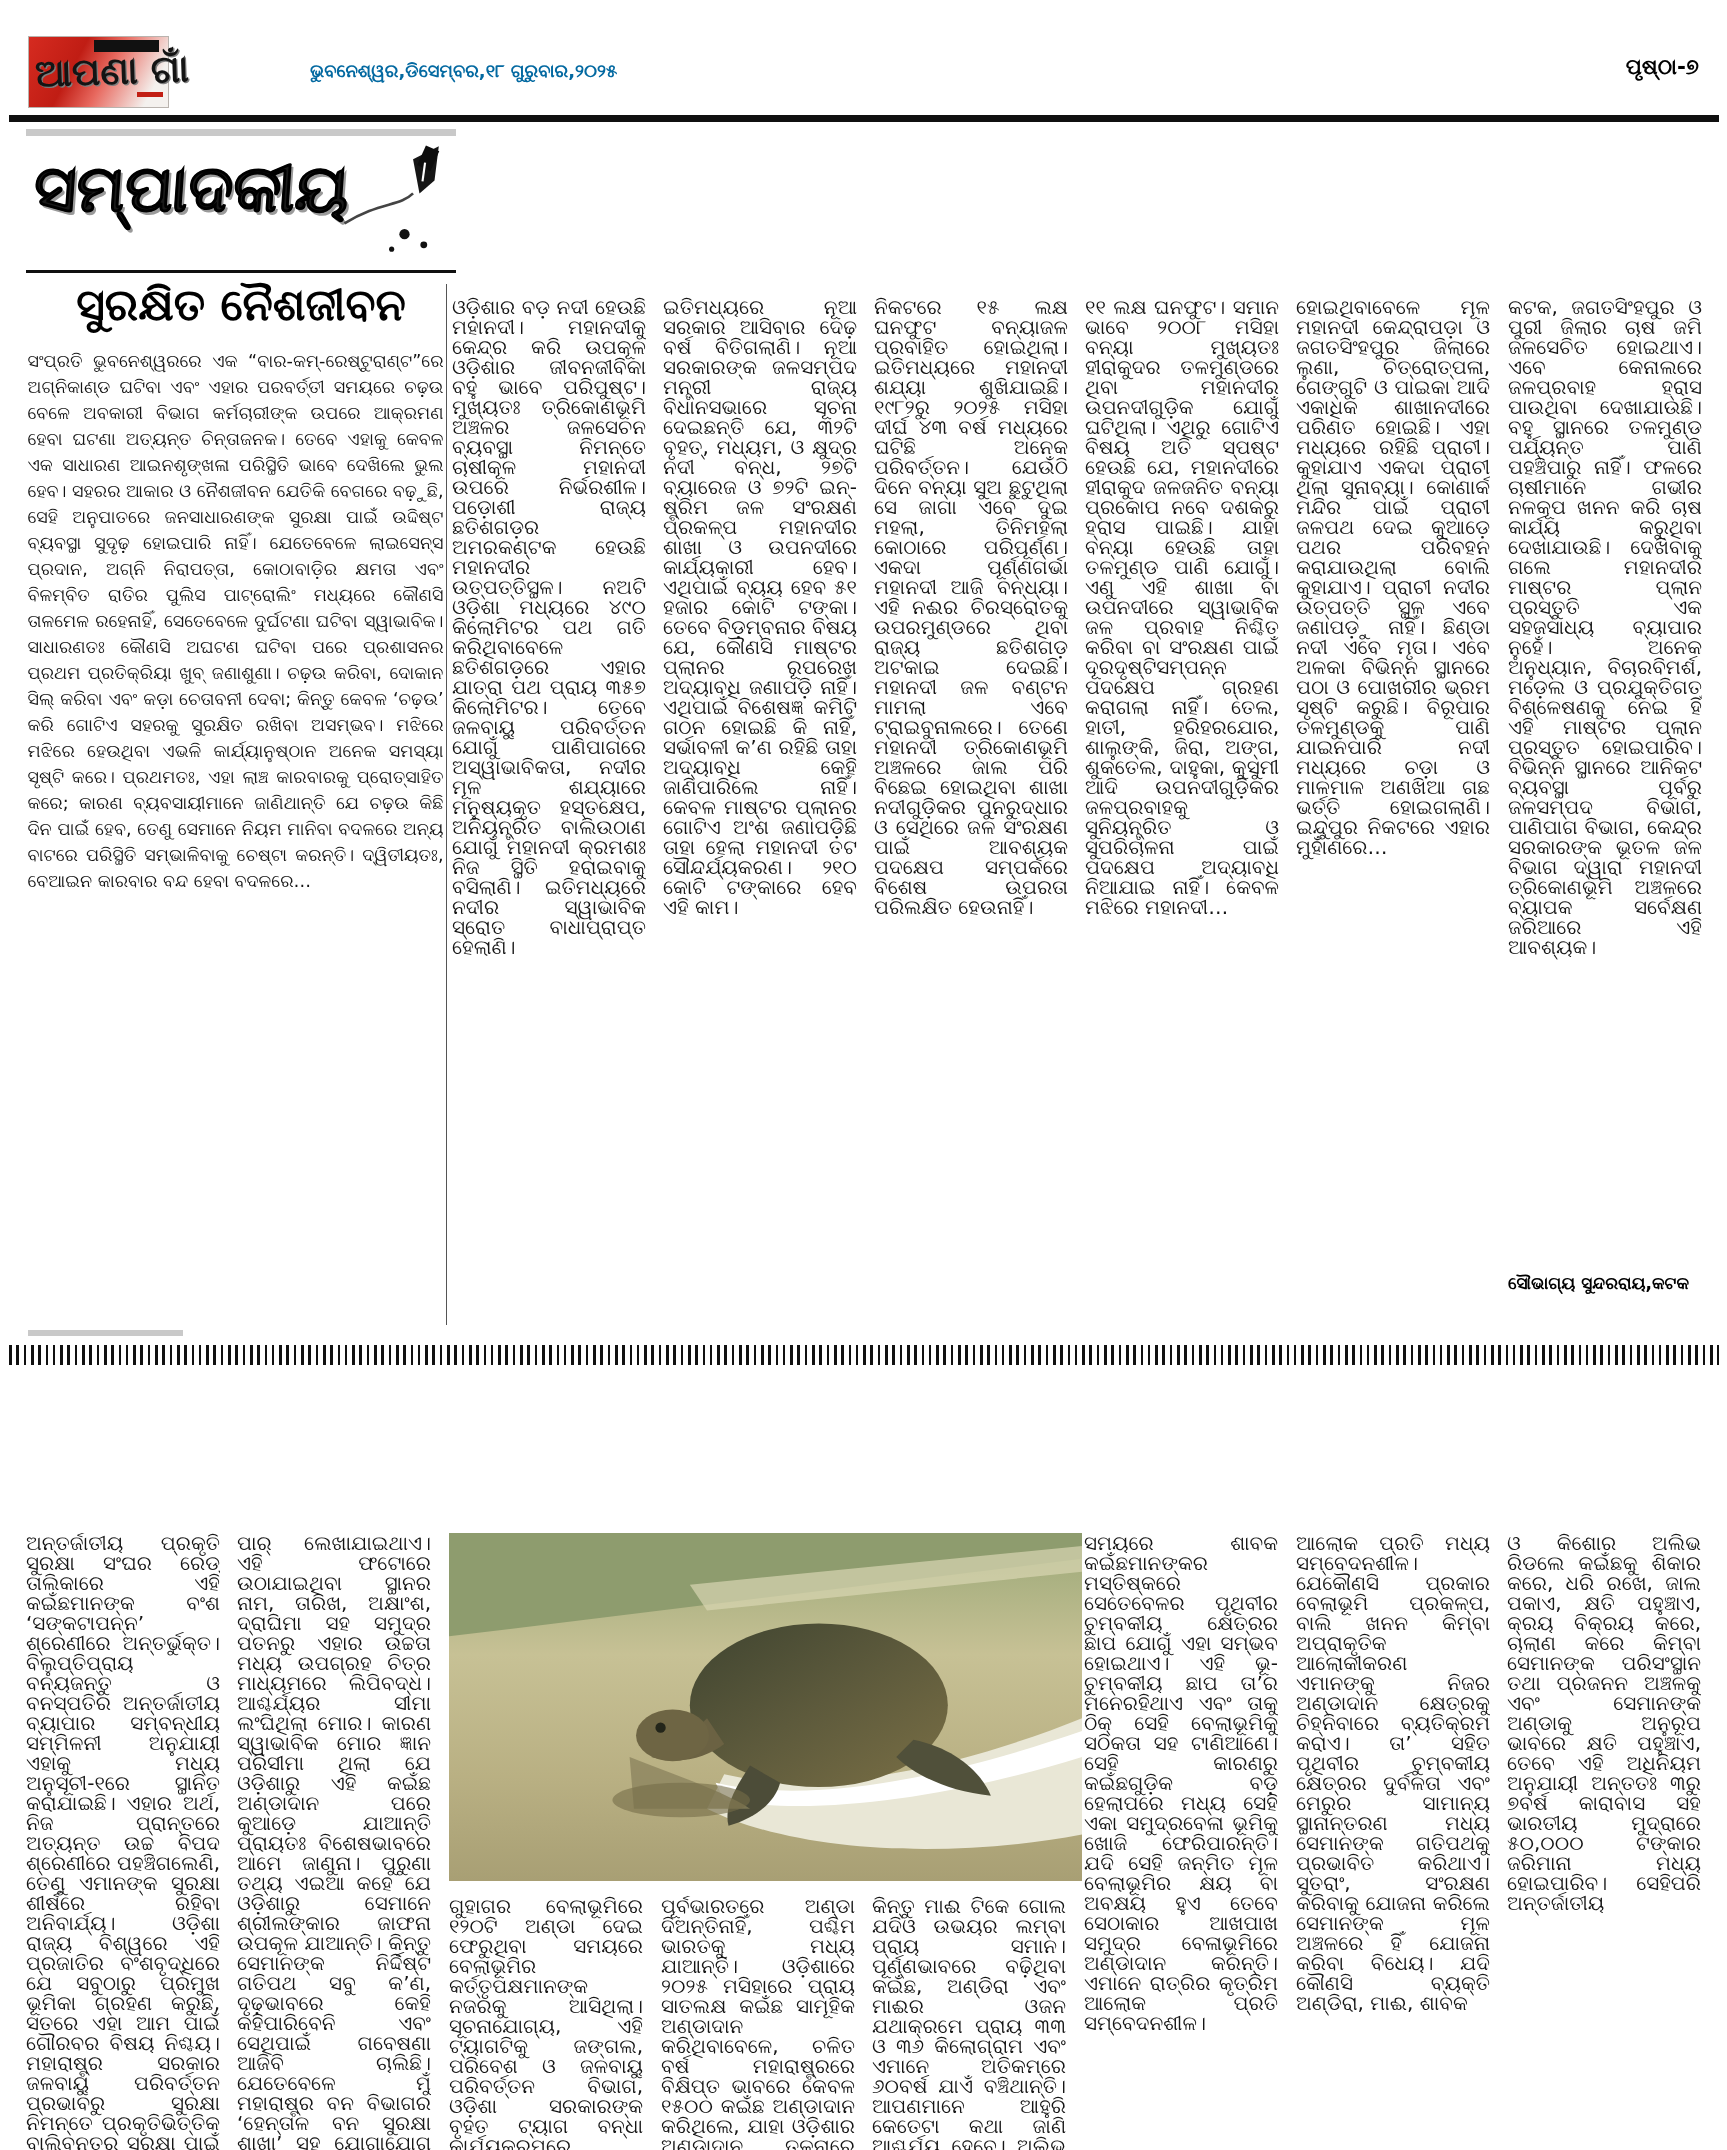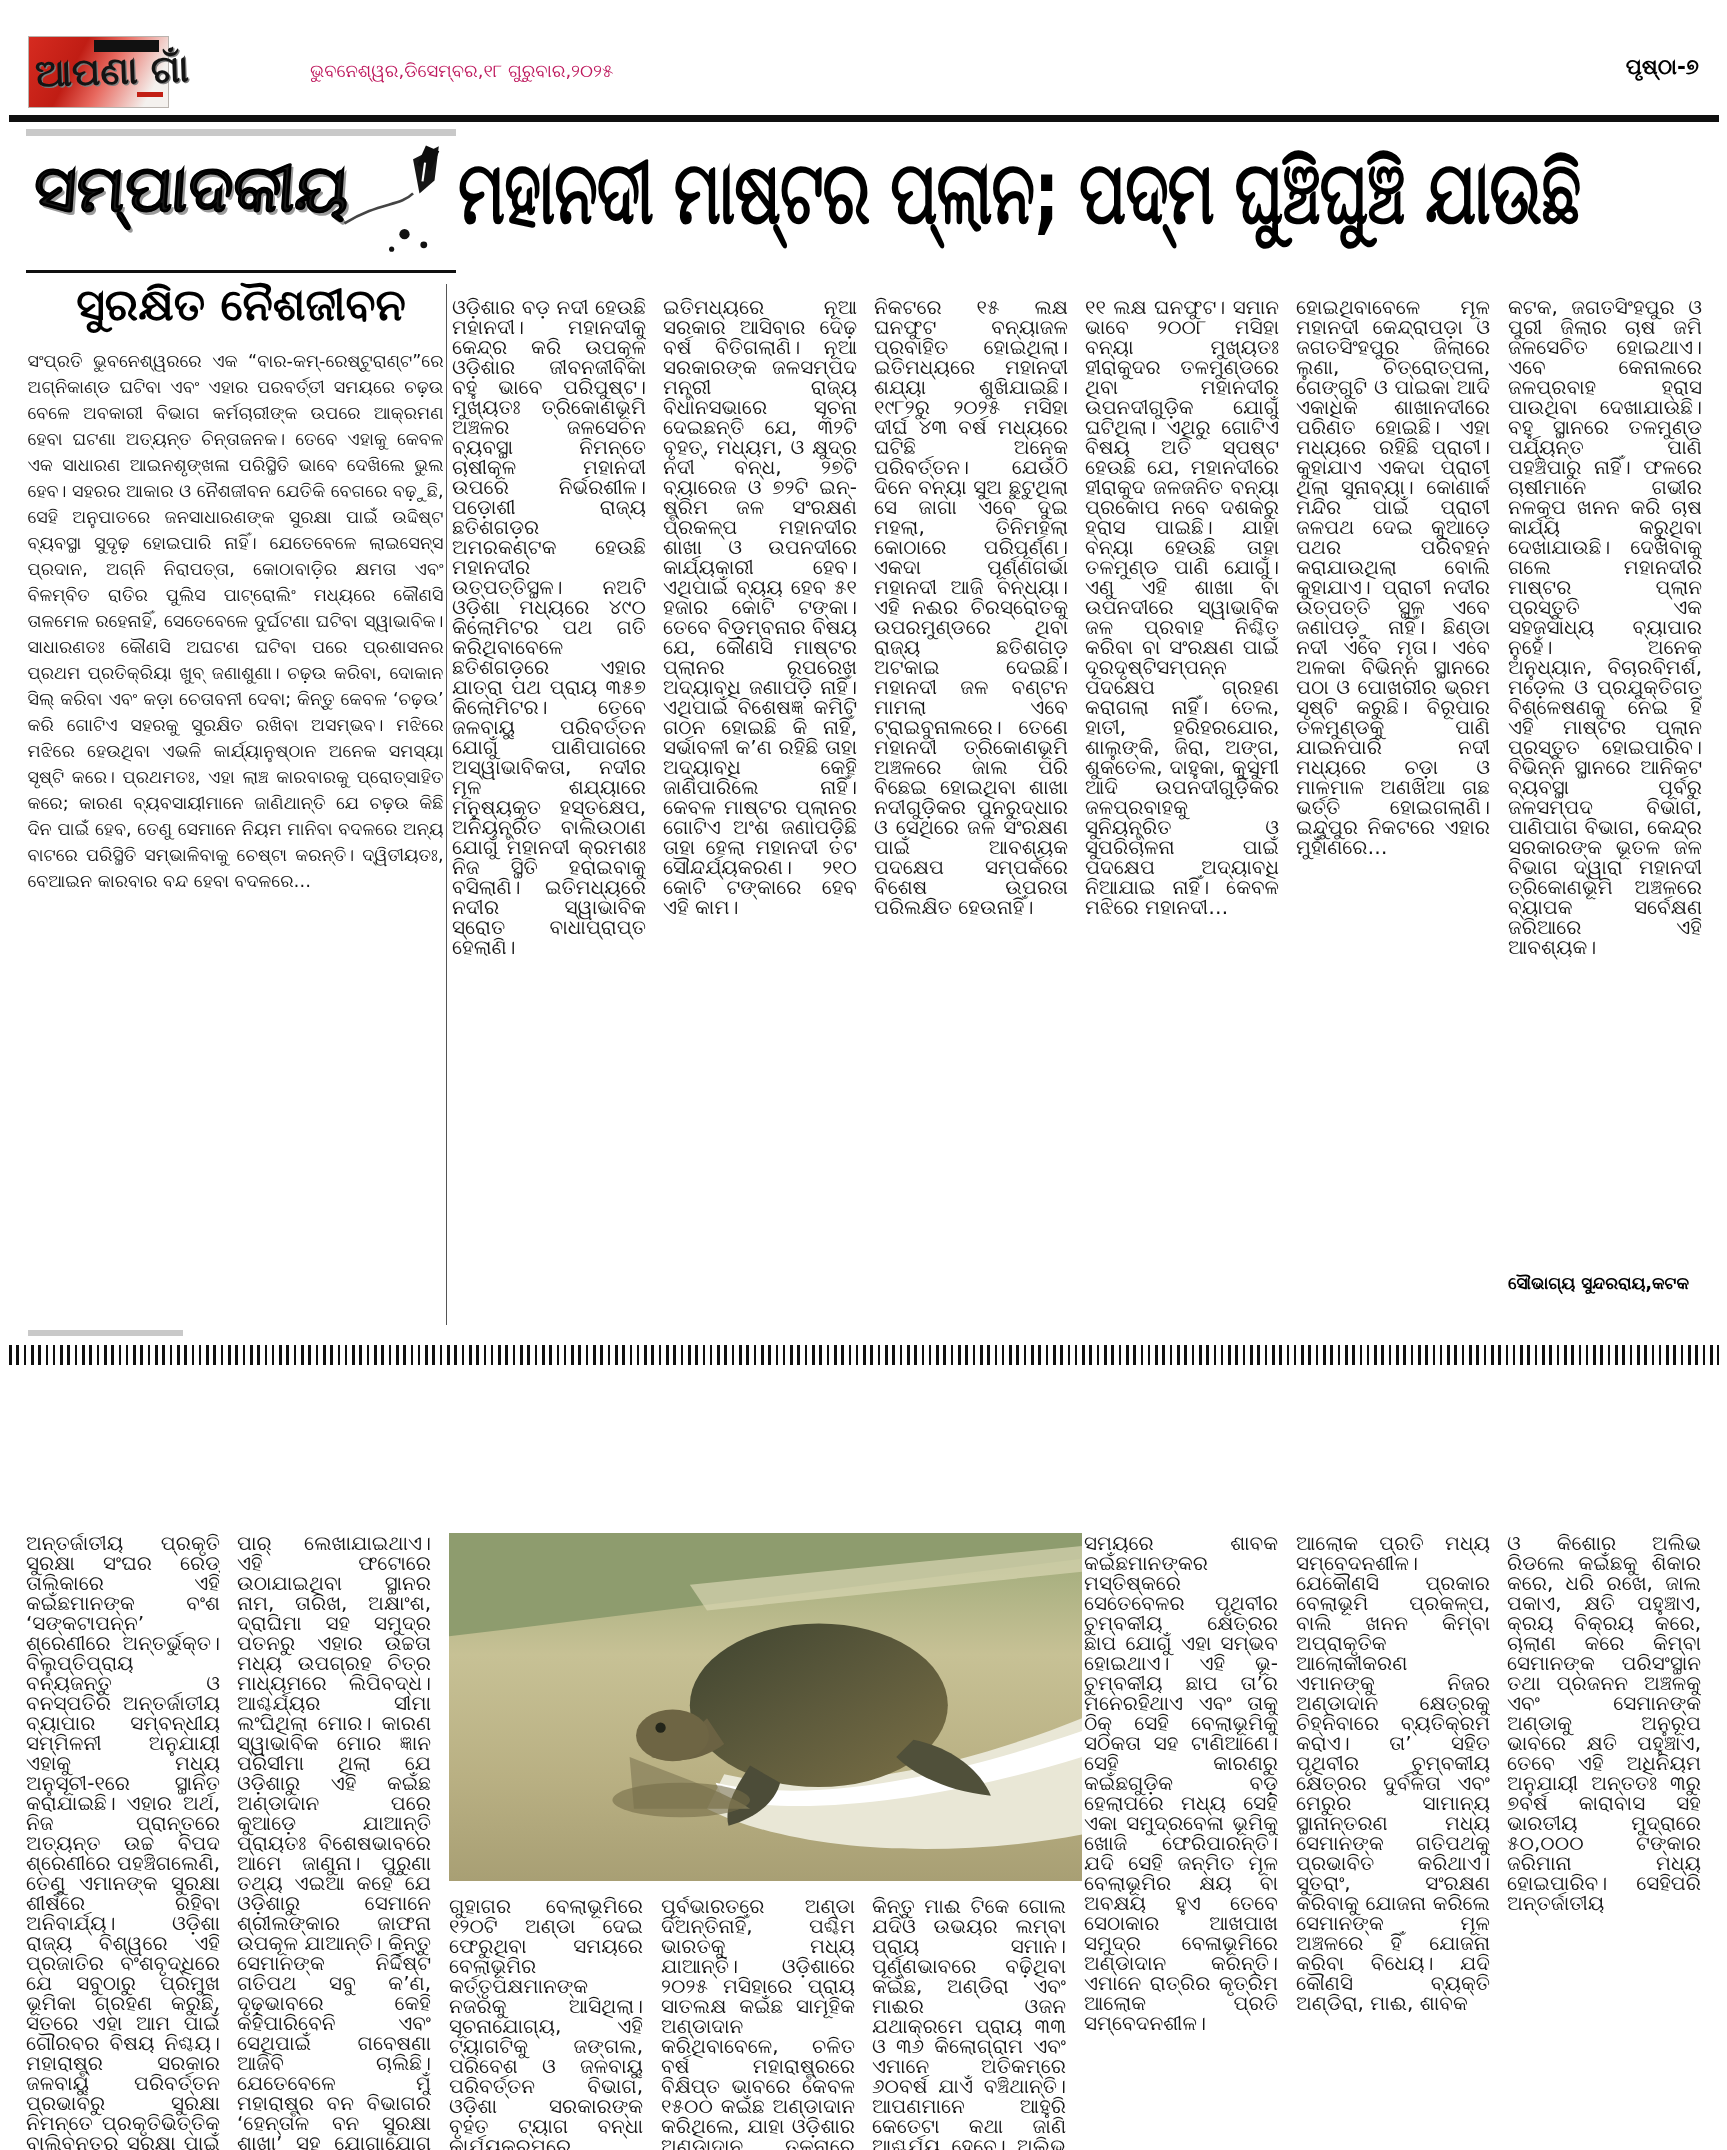--- a/index.html
+++ b/index.html
@@ -15,21 +15,21 @@
   .edlabel{font-weight:900;color:#1a1a1a;-webkit-text-stroke:0.9px #000;
            text-shadow:2.6px 2.6px 0 #9a9a9a;transform:skewX(-4deg);}
   .edtitle{font-weight:900;color:#000;}
   .byline{position:absolute;font-weight:900;color:#000;text-align:left;font-size:17px;}
   .hatch{background:repeating-linear-gradient(90deg,#101010 0 2.6px,#ffffff 2.6px 7.3px);}
   .graybar{background:#c9c9c9;}
   .logo{background:linear-gradient(118deg,#d62b20 0%,#c01d14 34%,#e8695f 55%,#f4f1ee 86%);
         border:0.4px solid #b9b3ae;}
   .logotext{font-weight:900;color:#141414;font-size:38px;line-height:38px;
             text-shadow:1.3px 1.3px 0 #7e7e7e;transform:rotate(-2deg);white-space:nowrap;}
-  .datetext{font-weight:400;font-size:18px;color:#be185d;}
+  .datetext{font-weight:700;font-size:18px;color:#0369a1;}
   .pageno{font-weight:900;font-size:21.5px;color:#000;}
 </style>
 </head>
 <body>
 
 <div class="page">
 
   <div class="abs logo" style="left:27.5px;top:36px;width:139px;height:70px;">
     <div class="abs" style="left:65px;top:3.4px;width:65px;height:12px;background:#111;"></div>
     <div class="abs logotext" style="left:6px;top:14.6px;">ଆପଣା ଗାଁ</div>
@@ -54,23 +54,20 @@
     </svg>
   </div>
   <div class="abs rule" style="left:26px;top:270px;width:430px;height:3.4px;"></div>
 
   <div class="abs edtitle" style="left:26px;top:279px;width:430px;text-align:center;font-size:44px;">ସୁରକ୍ଷିତ ନୈଶଜୀବନ</div>
   <div class="col edbody" style="left:27.5px;top:348px;width:416px;height:976px;">ସଂପ୍ରତି ଭୁବନେଶ୍ୱରରେ ଏକ “ବାର-କମ୍-ରେଷ୍ଟୁରାଣ୍ଟ”ରେ ଅଗ୍ନିକାଣ୍ଡ ଘଟିବା ଏବଂ ଏହାର ପରବର୍ତ୍ତୀ ସମୟରେ ଚଢ଼ଉ ବେଳେ ଅବକାରୀ ବିଭାଗ କର୍ମଚାରୀଙ୍କ ଉପରେ ଆକ୍ରମଣ ହେବା ଘଟଣା ଅତ୍ୟନ୍ତ ଚିନ୍ତାଜନକ। ତେବେ ଏହାକୁ କେବଳ ଏକ ସାଧାରଣ ଆଇନଶୃଙ୍ଖଳା ପରିସ୍ଥିତି ଭାବେ ଦେଖିଲେ ଭୁଲ ହେବ। ସହରର ଆକାର ଓ ନୈଶଜୀବନ ଯେତିକି ବେଗରେ ବଢ଼ୁଛି, ସେହି ଅନୁପାତରେ ଜନସାଧାରଣଙ୍କ ସୁରକ୍ଷା ପାଇଁ ଉଦ୍ଦିଷ୍ଟ ବ୍ୟବସ୍ଥା ସୁଦୃଢ଼ ହୋଇପାରି ନାହିଁ। ଯେତେବେଳେ ଲାଇସେନ୍ସ ପ୍ରଦାନ, ଅଗ୍ନି ନିରାପତ୍ତା, କୋଠାବାଡ଼ିର କ୍ଷମତା ଏବଂ ବିଳମ୍ବିତ ରାତିର ପୁଲିସ ପାଟ୍ରୋଲିଂ ମଧ୍ୟରେ କୌଣସି ତାଳମେଳ ରହେନାହିଁ, ସେତେବେଳେ ଦୁର୍ଘଟଣା ଘଟିବା ସ୍ୱାଭାବିକ। ସାଧାରଣତଃ କୌଣସି ଅଘଟଣ ଘଟିବା ପରେ ପ୍ରଶାସନର ପ୍ରଥମ ପ୍ରତିକ୍ରିୟା ଖୁବ୍ ଜଣାଶୁଣା। ଚଢ଼ଉ କରିବା, ଦୋକାନ ସିଲ୍ କରିବା ଏବଂ କଡ଼ା ଚେତାବନୀ ଦେବା; କିନ୍ତୁ କେବଳ ‘ଚଢ଼ଉ’ କରି ଗୋଟିଏ ସହରକୁ ସୁରକ୍ଷିତ ରଖିବା ଅସମ୍ଭବ। ମଝିରେ ମଝିରେ ହେଉଥିବା ଏଭଳି କାର୍ଯ୍ୟାନୁଷ୍ଠାନ ଅନେକ ସମସ୍ୟା ସୃଷ୍ଟି କରେ। ପ୍ରଥମତଃ, ଏହା ଲାଞ୍ଚ କାରବାରକୁ ପ୍ରୋତ୍ସାହିତ କରେ; କାରଣ ବ୍ୟବସାୟୀମାନେ ଜାଣିଥାନ୍ତି ଯେ ଚଢ଼ଉ କିଛି ଦିନ ପାଇଁ ହେବ, ତେଣୁ ସେମାନେ ନିୟମ ମାନିବା ବଦଳରେ ଅନ୍ୟ ବାଟରେ ପରିସ୍ଥିତି ସମ୍ଭାଳିବାକୁ ଚେଷ୍ଟା କରନ୍ତି। ଦ୍ୱିତୀୟତଃ, ବେଆଇନ କାରବାର ବନ୍ଦ ହେବା ବଦଳରେ…</div>
   <div class="abs graybar" style="left:27.5px;top:1330px;width:155px;height:6px;"></div>
 
   <div class="abs" style="left:446px;top:284px;width:1.3px;height:1041px;background:#555;"></div>
 
-  <div class="abs headline" style="left:458px;top:142px;width:1260px;height:133px;font-size:77px;">
-    <span style="transform:scale(0.82,1.14);">ମହାନଦୀ ମାଷ୍ଟର ପ୍ଲାନ; ପଦ୍ମ ଘୁଞ୍ଚିଘୁଞ୍ଚି ଯାଉଛି</span>
-  </div>
 
   <div class="col" style="left:452px;top:297px;width:194px;height:1002px;">ଓଡ଼ିଶାର ବଡ଼ ନଦୀ ହେଉଛି ମହାନଦୀ। ମହାନଦୀକୁ କେନ୍ଦ୍ର କରି ଉପକୂଳ ଓଡ଼ିଶାର ଜୀବନଜୀବିକା ବହୁ ଭାବେ ପରିପୁଷ୍ଟ। ମୁଖ୍ୟତଃ ତ୍ରିକୋଣଭୂମି ଅଞ୍ଚଳର ଜଳସେଚନ ବ୍ୟବସ୍ଥା ନିମନ୍ତେ ଚାଷୀକୂଳ ମହାନଦୀ ଉପରେ ନିର୍ଭରଶୀଳ। ପଡ଼ୋଶୀ ରାଜ୍ୟ ଛତିଶଗଡ଼ର ଅମରକଣ୍ଟକ ହେଉଛି ମହାନଦୀର ଉତ୍ପତ୍ତିସ୍ଥଳ। ନଅଟି ଓଡ଼ିଶା ମଧ୍ୟରେ ୪୯୦ କିଲୋମିଟର ପଥ ଗତି କରିଥିବାବେଳେ ଛତିଶଗଡ଼ରେ ଏହାର ଯାତ୍ରା ପଥ ପ୍ରାୟ ୩୫୭ କିଲୋମିଟର। ତେବେ ଜଳବାୟୁ ପରିବର୍ତ୍ତନ ଯୋଗୁଁ ପାଣିପାଗରେ ଅସ୍ୱାଭାବିକତା, ନଦୀର ମୂଳ ଶଯ୍ୟାରେ ମନୁଷ୍ୟକୃତ ହସ୍ତକ୍ଷେପ, ଅନିୟନ୍ତ୍ରିତ ବାଲିଉଠାଣ ଯୋଗୁଁ ମହାନଦୀ କ୍ରମଶଃ ନିଜ ସ୍ଥିତି ହରାଇବାକୁ ବସିଲାଣି। ଇତିମଧ୍ୟରେ ନଦୀର ସ୍ୱାଭାବିକ ସ୍ରୋତ ବାଧାପ୍ରାପ୍ତ ହେଲାଣି।</div>
   <div class="col" style="left:663px;top:297px;width:194px;height:1002px;">ଇତିମଧ୍ୟରେ ନୂଆ ସରକାର ଆସିବାର ଦେଢ଼ ବର୍ଷ ବିତିଗଲାଣି। ନୂଆ ସରକାରଙ୍କ ଜଳସମ୍ପଦ ମନ୍ତ୍ରୀ ରାଜ୍ୟ ବିଧାନସଭାରେ ସୂଚନା ଦେଇଛନ୍ତି ଯେ, ୩୨ଟି ବୃହତ୍, ମଧ୍ୟମ, ଓ କ୍ଷୁଦ୍ର ନଦୀ ବନ୍ଧ, ୨୭ଟି ବ୍ୟାରେଜ ଓ ୭୨ଟି ଇନ୍-ଷ୍ଟ୍ରିମ ଜଳ ସଂରକ୍ଷଣ ପ୍ରକଳ୍ପ ମହାନଦୀର ଶାଖା ଓ ଉପନଦୀରେ କାର୍ଯ୍ୟକାରୀ ହେବ। ଏଥିପାଇଁ ବ୍ୟୟ ହେବ ୫୧ ହଜାର କୋଟି ଟଙ୍କା। ତେବେ ବିଡ଼ମ୍ବନାର ବିଷୟ ଯେ, କୌଣସି ମାଷ୍ଟର ପ୍ଲାନର ରୂପରେଖ ଅଦ୍ୟାବଧି ଜଣାପଡ଼ି ନାହିଁ। ଏଥିପାଇଁ ବିଶେଷଜ୍ଞ କମିଟି ଗଠନ ହୋଇଛି କି ନାହିଁ, ସର୍ଭାବଳୀ କ’ଣ ରହିଛି ତାହା ଅଦ୍ୟାବଧି କେହି ଜାଣିପାରିଲେ ନାହିଁ। କେବଳ ମାଷ୍ଟର ପ୍ଲାନର ଗୋଟିଏ ଅଂଶ ଜଣାପଡ଼ିଛି ତାହା ହେଲା ମହାନଦୀ ତଟ ସୌନ୍ଦର୍ଯ୍ୟକରଣ। ୨୧୦ କୋଟି ଟଙ୍କାରେ ହେବ ଏହି କାମ।</div>
   <div class="col" style="left:874px;top:297px;width:194px;height:1002px;">ନିକଟରେ ୧୫ ଲକ୍ଷ ଘନଫୁଟ ବନ୍ୟାଜଳ ପ୍ରବାହିତ ହୋଇଥିଲା। ଇତିମଧ୍ୟରେ ମହାନଦୀ ଶଯ୍ୟା ଶୁଖିଯାଇଛି। ୧୯୮୨ରୁ ୨୦୨୫ ମସିହା ଦୀର୍ଘ ୪୩ ବର୍ଷ ମଧ୍ୟରେ ଘଟିଛି ଅନେକ ପରିବର୍ତ୍ତନ। ଯେଉଁଠି ଦିନେ ବନ୍ୟା ସୁଅ ଛୁଟୁଥିଲା ସେ ଜାଗା ଏବେ ଦୁଇ ମହଲା, ତିନିମହଲା କୋଠାରେ ପରିପୂର୍ଣ୍ଣ। ଏକଦା ପୂର୍ଣ୍ଣଗର୍ଭା ମହାନଦୀ ଆଜି ବନ୍ଧ୍ୟା। ଏହି ନଈର ଚିରସ୍ରୋତକୁ ଉପରମୁଣ୍ଡରେ ଥିବା ରାଜ୍ୟ ଛତିଶଗଡ଼ ଅଟକାଇ ଦେଇଛି। ମହାନଦୀ ଜଳ ବଣ୍ଟନ ମାମଲା ଏବେ ଟ୍ରାଇବୁନାଲରେ। ତେଣେ ମହାନଦୀ ତ୍ରିକୋଣଭୂମି ଅଞ୍ଚଳରେ ଜାଲ ପରି ବିଛେଇ ହୋଇଥିବା ଶାଖା ନଦୀଗୁଡ଼ିକର ପୁନରୁଦ୍ଧାର ଓ ସେଥିରେ ଜଳ ସଂରକ୍ଷଣ ପାଇଁ ଆବଶ୍ୟକ ପଦକ୍ଷେପ ସମ୍ପର୍କରେ ବିଶେଷ ଉପରତା ପରିଲକ୍ଷିତ ହେଉନାହିଁ।</div>
   <div class="col" style="left:1085px;top:297px;width:194px;height:1002px;">୧୧ ଲକ୍ଷ ଘନଫୁଟ। ସମାନ ଭାବେ ୨୦୦୮ ମସିହା ବନ୍ୟା ମୁଖ୍ୟତଃ ହୀରାକୁଦର ତଳମୁଣ୍ଡରେ ଥିବା ମହାନଦୀର ଉପନଦୀଗୁଡ଼ିକ ଯୋଗୁଁ ଘଟିଥିଲା। ଏଥିରୁ ଗୋଟିଏ ବିଷୟ ଅତି ସ୍ପଷ୍ଟ ହେଉଛି ଯେ, ମହାନଦୀରେ ହୀରାକୁଦ ଜଳଜନିତ ବନ୍ୟା ପ୍ରକୋପ ନବେ ଦଶକରୁ ହ୍ରାସ ପାଇଛି। ଯାହା ବନ୍ୟା ହେଉଛି ତାହା ତଳମୁଣ୍ଡ ପାଣି ଯୋଗୁଁ। ଏଣୁ ଏହି ଶାଖା ବା ଉପନଦୀରେ ସ୍ୱାଭାବିକ ଜଳ ପ୍ରବାହ ନିଶ୍ଚିତ କରିବା ବା ସଂରକ୍ଷଣ ପାଇଁ ଦୂରଦୃଷ୍ଟିସମ୍ପନ୍ନ ପଦକ୍ଷେପ ଗ୍ରହଣ କରାଗଲା ନାହିଁ। ତେଲ, ହାତୀ, ହରିହରଯୋର, ଶାଲୁଙ୍କି, ଜିରା, ଅଙ୍ଗ, ଶୁକତେଲ, ଦାହୁକା, କୁସୁମୀ ଆଦି ଉପନଦୀଗୁଡ଼ିକର ଜଳପ୍ରବାହକୁ ସୁନିୟନ୍ତ୍ରିତ ଓ ସୁପରିଚାଳନା ପାଇଁ ପଦକ୍ଷେପ ଅଦ୍ୟାବଧି ନିଆଯାଇ ନାହିଁ। କେବଳ ମଝିରେ ମହାନଦୀ…</div>
   <div class="col" style="left:1296px;top:297px;width:194px;height:1002px;">ହୋଇଥିବାବେଳେ ମୂଳ ମହାନଦୀ କେନ୍ଦ୍ରାପଡ଼ା ଓ ଜଗତସିଂହପୁର ଜିଲାରେ ଲୁଣା, ଚିତ୍ରୋତ୍ପଳା, ଗେଙ୍ଗୁଟି ଓ ପାଇକା ଆଦି ଏକାଧିକ ଶାଖାନଦୀରେ ପରିଣତ ହୋଇଛି। ଏହା ମଧ୍ୟରେ ରହିଛି ପ୍ରାଚୀ। କୁହାଯାଏ ଏକଦା ପ୍ରାଚୀ ଥିଲା ସୁନାବ୍ୟା। କୋଣାର୍କ ମନ୍ଦିର ପାଇଁ ପ୍ରାଚୀ ଜଳପଥ ଦେଇ କୁଆଡ଼େ ପଥର ପରିବହନ କରାଯାଉଥିଲା ବୋଲି କୁହାଯାଏ। ପ୍ରାଚୀ ନଦୀର ଉତ୍ପତ୍ତି ସ୍ଥଳ ଏବେ ଜଣାପଡ଼ୁ ନାହିଁ। ଛିଣ୍ଡା ନଦୀ ଏବେ ମୃତା। ଏବେ ଅଳକା ବିଭିନ୍ନ ସ୍ଥାନରେ ପଠା ଓ ପୋଖରୀର ଭ୍ରମ ସୃଷ୍ଟି କରୁଛି। ବିରୂପାର ତଳମୁଣ୍ଡକୁ ପାଣି ଯାଇନପାରି ନଦୀ ମଧ୍ୟରେ ଚଡ଼ା ଓ ମାଳମାଳ ଅଣଖିଆ ଗଛ ଭର୍ତ୍ତି ହୋଇଗଲାଣି। ଇନ୍ଦୁପୁର ନିକଟରେ ଏହାର ମୁହାଁଣରେ…</div>
   <div class="col" style="left:1508px;top:297px;width:194px;height:964px;">କଟକ, ଜଗତସିଂହପୁର ଓ ପୁରୀ ଜିଲାର ଚାଷ ଜମି ଜଳସେଚିତ ହୋଇଥାଏ। ଏବେ କେନାଲରେ ଜଳପ୍ରବାହ ହ୍ରାସ ପାଉଥିବା ଦେଖାଯାଉଛି। ବହୁ ସ୍ଥାନରେ ତଳମୁଣ୍ଡ ପର୍ଯ୍ୟନ୍ତ ପାଣି ପହଞ୍ଚିପାରୁ ନାହିଁ। ଫଳରେ ଚାଷୀମାନେ ଗଭୀର ନଳକୂପ ଖନନ କରି ଚାଷ କାର୍ଯ୍ୟ କରୁଥିବା ଦେଖାଯାଉଛି। ଦେଖିବାକୁ ଗଲେ ମହାନଦୀର ମାଷ୍ଟର ପ୍ଲାନ ପ୍ରସ୍ତୁତି ଏକ ସହଜସାଧ୍ୟ ବ୍ୟାପାର ନୁହେଁ। ଅନେକ ଅନୁଧ୍ୟାନ, ବିଚାରବିମର୍ଶ, ମଡ଼େଲ ଓ ପ୍ରଯୁକ୍ତିଗତ ବିଶ୍ଳେଷଣକୁ ନେଇ ହିଁ ଏହି ମାଷ୍ଟର ପ୍ଲାନ ପ୍ରସ୍ତୁତ ହୋଇପାରିବ। ବିଭିନ୍ନ ସ୍ଥାନରେ ଆନିକଟ ବ୍ୟବସ୍ଥା ପୂର୍ବରୁ ଜଳସମ୍ପଦ ବିଭାଗ, ପାଣିପାଗ ବିଭାଗ, କେନ୍ଦ୍ର ସରକାରଙ୍କ ଭୂତଳ ଜଳ ବିଭାଗ ଦ୍ୱାରା ମହାନଦୀ ତ୍ରିକୋଣଭୂମି ଅଞ୍ଚଳରେ ବ୍ୟାପକ ସର୍ବେକ୍ଷଣ ଜରିଆରେ ଏହି ଆବଶ୍ୟକ।</div>
   <div class="byline" style="left:1508px;top:1273px;width:194px;">ସୌଭାଗ୍ୟ ସୁନ୍ଦରରାୟ,କଟକ</div>
 
   <div class="abs hatch" style="left:8.6px;top:1345px;width:1710px;height:20px;"></div>

